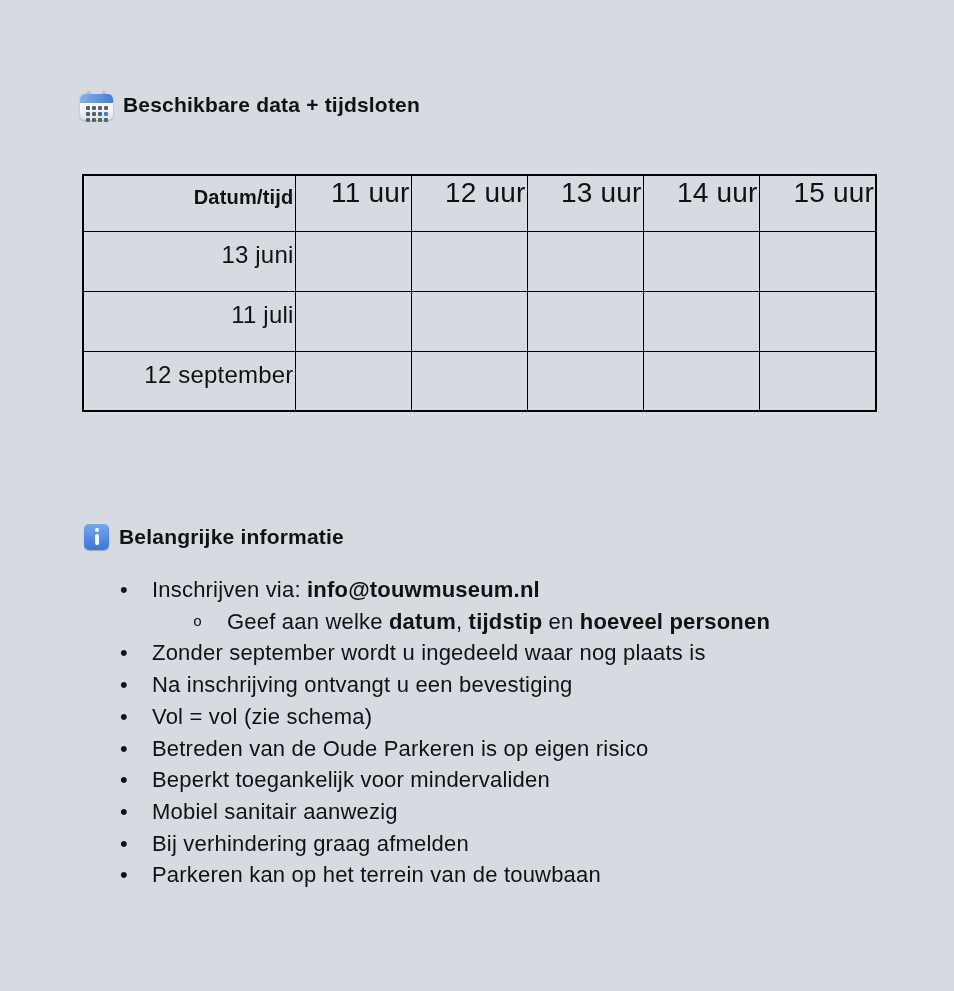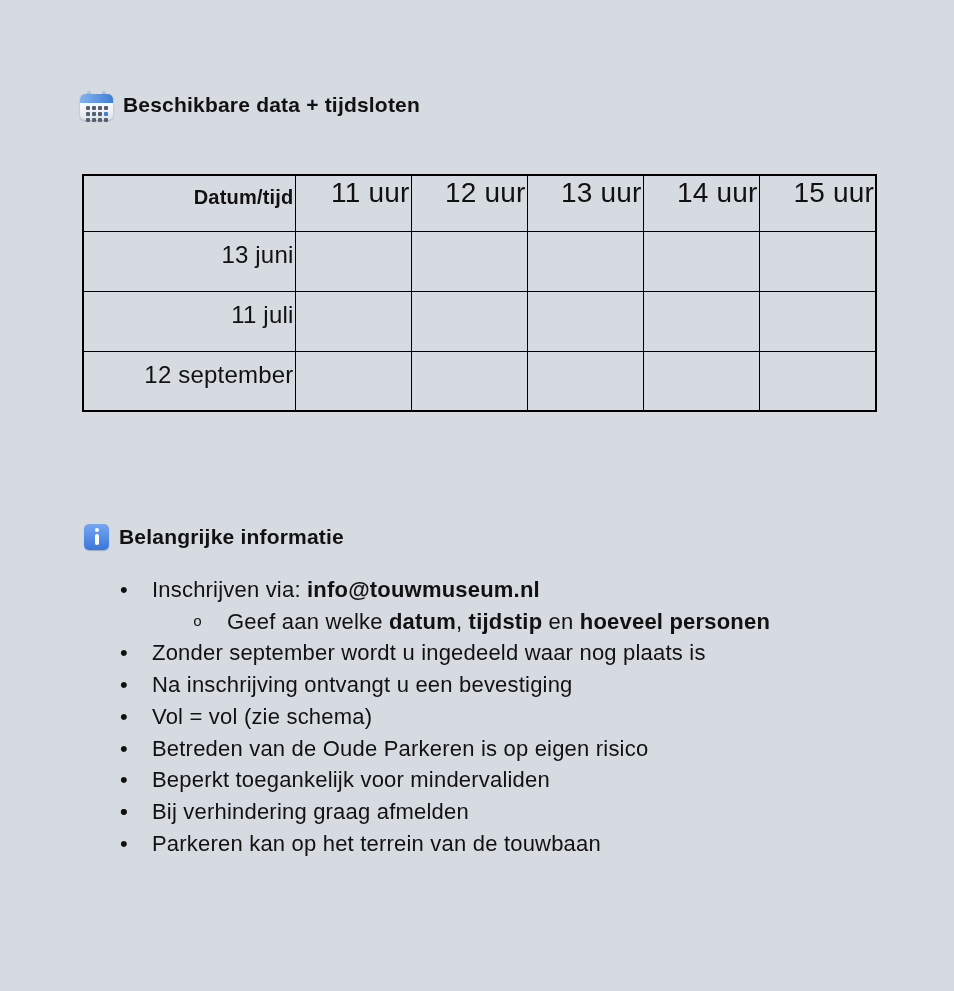--- a/index.html
+++ b/index.html
@@ -246,18 +246,18 @@
   </div>
 
   <ul id="info-list">
     <li><span class="marker">•</span><span>Inschrijven via: </span><b>info@touwmuseum.nl</b></li>
     <li class="sub"><span class="marker">o</span><span>Geef aan welke </span><b>datum</b><span>, </span><b>tijdstip</b><span> en </span><b>hoeveel personen</b></li>
     <li><span class="marker">•</span><span>Zonder september wordt u ingedeeld waar nog plaats is</span></li>
     <li><span class="marker">•</span><span>Na inschrijving ontvangt u een bevestiging</span></li>
     <li><span class="marker">•</span><span>Vol = vol (zie schema)</span></li>
     <li><span class="marker">•</span><span>Betreden van de Oude Parkeren is op eigen risico</span></li>
     <li><span class="marker">•</span><span>Beperkt toegankelijk voor mindervaliden</span></li>
-    <li><span class="marker">•</span></li>
+    <li><span class="marker">•</span><span>Mobiel sanitair aanwezig</span></li>
     <li><span class="marker">•</span><span>Bij verhindering graag afmelden</span></li>
     <li><span class="marker">•</span><span>Parkeren kan op het terrein van de touwbaan</span></li>
   </ul>
 
 </div>
 
 </body></html>

